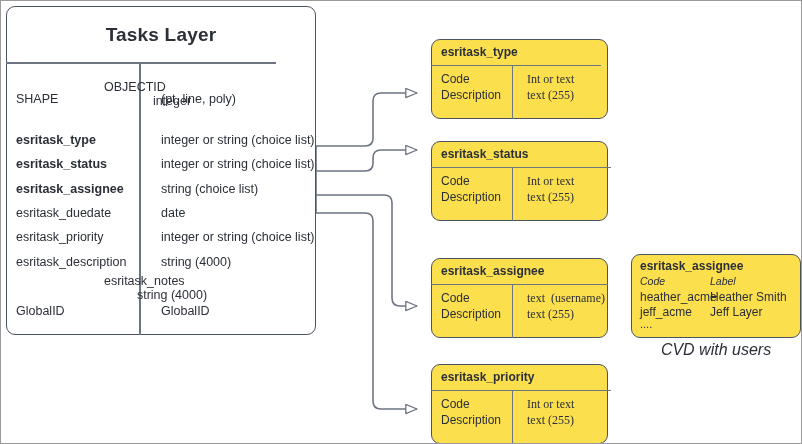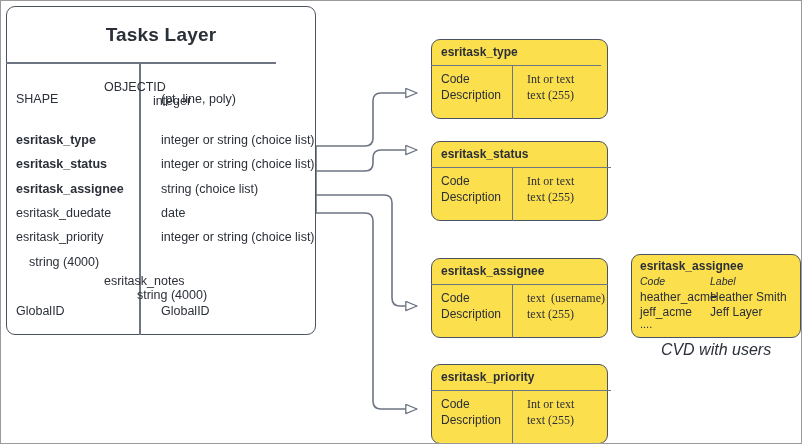--- a/index.html
+++ b/index.html
@@ -161,20 +161,21 @@
     </div>
     <div class="frow" style="top:194px;">
       <div class="fname">esritask_duedate</div>
       <div class="ftype">date</div>
     </div>
     <div class="frow" style="top:218px;">
       <div class="fname">esritask_priority</div>
       <div class="ftype">integer or string (choice list)</div>
     </div>
     <div class="frow" style="top:243px;">
+      <div class="fname">esritask_description</div>
       <div class="ftype">string (4000)</div>
     </div>
     <div class="frow" style="top:267px;flex-direction:column;">
       <div class="fname">esritask_notes</div>
       <div class="ftype">string (4000)</div>
     </div>
     <div class="frow" style="top:292px;">
       <div class="fname">GlobalID</div>
       <div class="ftype">GlobalID</div>
     </div>

